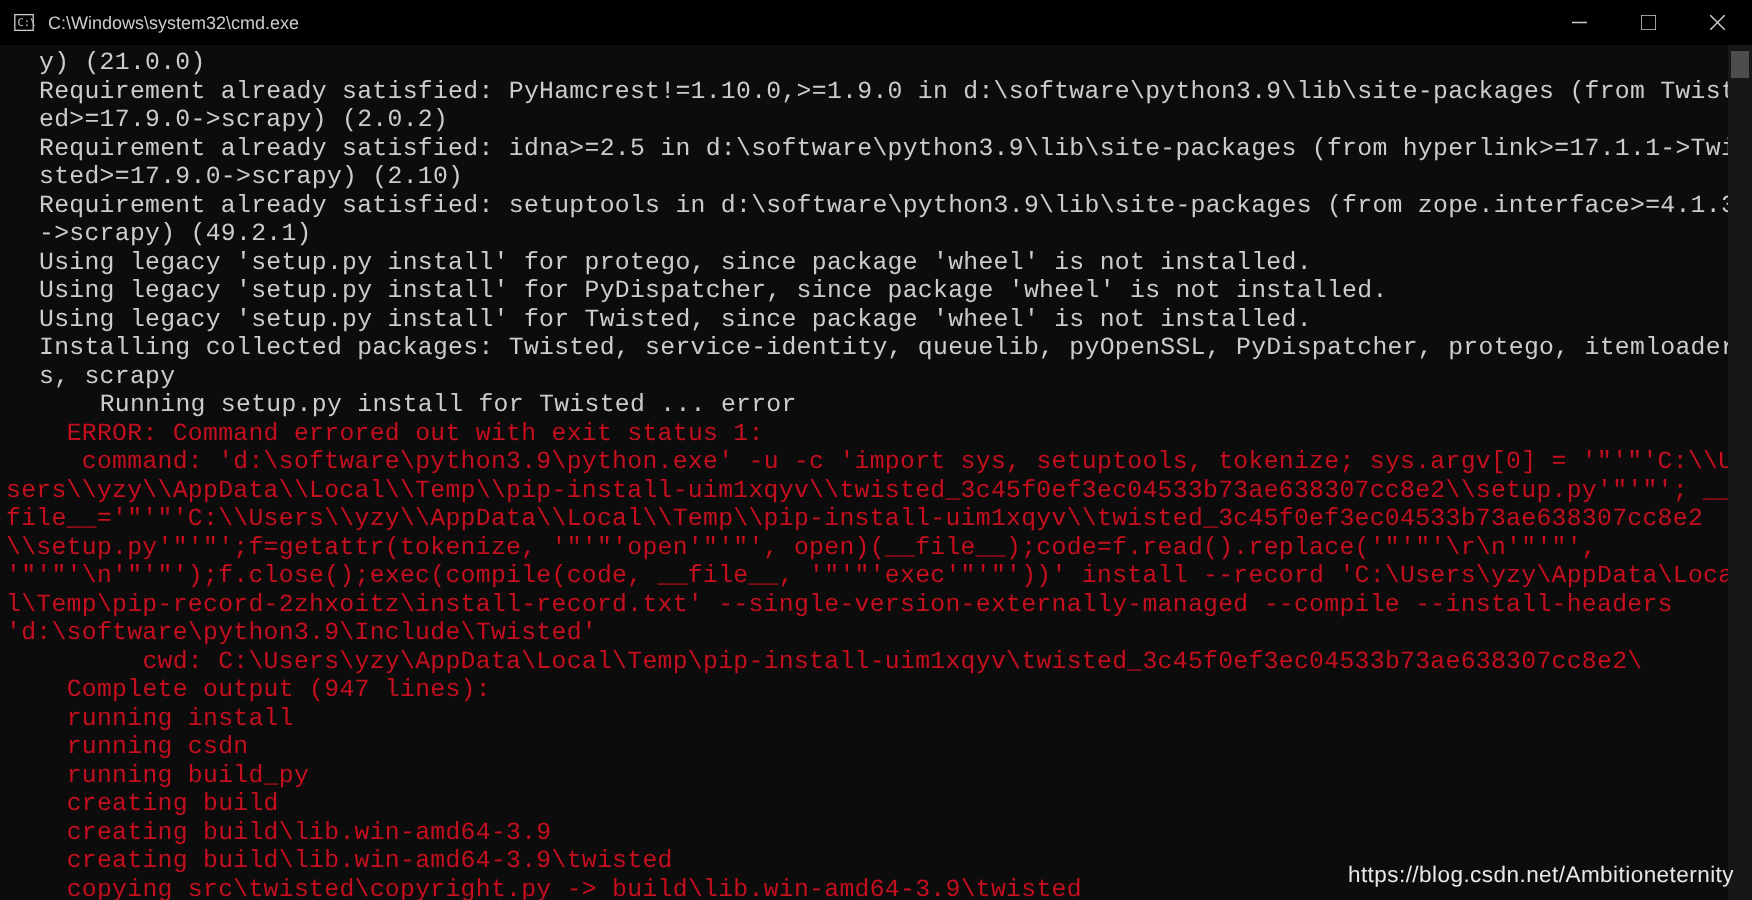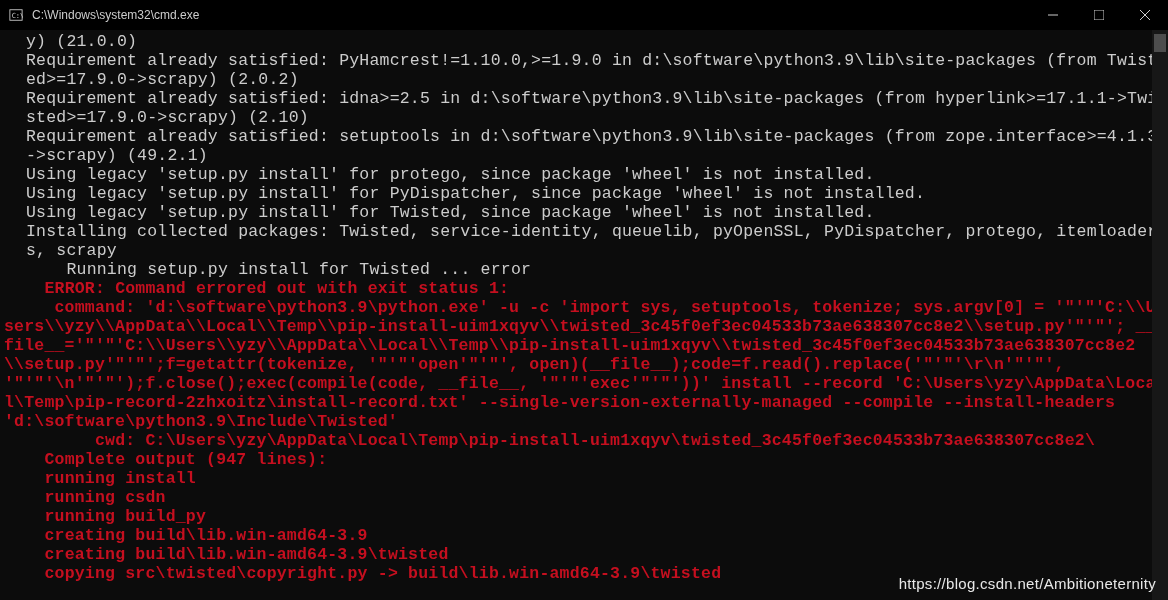--- a/index.html
+++ b/index.html
@@ -5,21 +5,21 @@
     * { margin: 0; padding: 0; box-sizing: border-box; }
     body { width: 1168px; height: 600px; background: #0c0c0c; font-family: Consolas, 'Courier New', monospace; overflow: hidden; }
     .titlebar { height: 30px; background: #000; display: flex; align-items: center; padding-left: 8px; color: #ccc; font-size: 12px; font-family: 'Segoe UI', sans-serif; }
     .titlebar-icon { width: 16px; height: 16px; margin-right: 8px; display: flex; align-items: center; justify-content: center; }
     .titlebar-icon svg { width: 14px; height: 14px; }
     .titlebar-title { flex: 1; }
     .window-controls { display: flex; height: 100%; }
     .window-btn { width: 46px; height: 30px; display: flex; align-items: center; justify-content: center; color: #ccc; cursor: pointer; }
     .terminal { height: 570px; padding: 2px 4px; font-size: 16.5px; line-height: 19px; color: #ccc; overflow: hidden; position: relative; letter-spacing: 0.2px; }
     .line { white-space: pre-wrap; word-break: break-all; }
-    .red { color: #c50f1f; font-weight: bold; }
+    .red { color: #c50f1f; }
     .white { color: #cccccc; margin-left: 22px; }
     .scrollbar { position: absolute; right: 0; top: 30px; width: 16px; height: 570px; background: #171717; }
     .scrollbar-thumb { position: absolute; right: 2px; width: 12px; height: 18px; background: #4d4d4d; top: 4px; }
     .watermark { position: absolute; right: 12px; bottom: 8px; font-size: 15px; color: #e8e8e8; font-family: Liberation Sans, sans-serif; letter-spacing: 0.3px; }
   </style>
 </head>
 <body>
 
 <div class="titlebar">
   <span class="titlebar-icon">
@@ -59,20 +59,21 @@
     <div class="line white">Using legacy 'setup.py install' for Twisted, since package 'wheel' is not installed.</div>
     <div class="line white">Installing collected packages: Twisted, service-identity, queuelib, pyOpenSSL, PyDispatcher, protego, itemloaders, scrapy</div>
     <div class="line white">    Running setup.py install for Twisted ... error</div>
     <div class="line red">    ERROR: Command errored out with exit status 1:</div>
     <div class="line red">     command: 'd:\software\python3.9\python.exe' -u -c 'import sys, setuptools, tokenize; sys.argv[0] = '"'"'C:\\Users\\yzy\\AppData\\Local\\Temp\\pip-install-uim1xqyv\\twisted_3c45f0ef3ec04533b73ae638307cc8e2\\setup.py'"'"'; __file__='"'"'C:\\Users\\yzy\\AppData\\Local\\Temp\\pip-install-uim1xqyv\\twisted_3c45f0ef3ec04533b73ae638307cc8e2\\setup.py'"'"';f=getattr(tokenize, '"'"'open'"'"', open)(__file__);code=f.read().replace('"'"'\r\n'"'"', '"'"'\n'"'"');f.close();exec(compile(code, __file__, '"'"'exec'"'"'))' install --record 'C:\Users\yzy\AppData\Local\Temp\pip-record-2zhxoitz\install-record.txt' --single-version-externally-managed --compile --install-headers 'd:\software\python3.9\Include\Twisted'</div>
     <div class="line red">         cwd: C:\Users\yzy\AppData\Local\Temp\pip-install-uim1xqyv\twisted_3c45f0ef3ec04533b73ae638307cc8e2\</div>
     <div class="line red">    Complete output (947 lines):</div>
     <div class="line red">    running install</div>
     <div class="line red">    running csdn</div>
     <div class="line red">    running build_py</div>
+    <div class="line red">    creating build</div>
     <div class="line red">    creating build\lib.win-amd64-3.9</div>
     <div class="line red">    creating build\lib.win-amd64-3.9\twisted</div>
     <div class="line red">    copying src\twisted\copyright.py -&gt; build\lib.win-amd64-3.9\twisted</div>
   </div>
 
 <div class="scrollbar">
   <div class="scrollbar-thumb"></div>
 </div>
 
 <div class="watermark">https://blog.csdn.net/Ambitioneternity</div>

